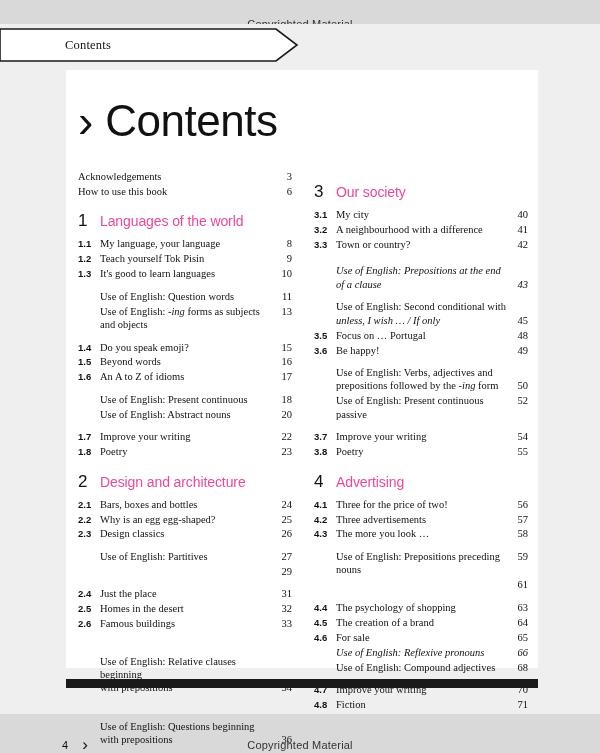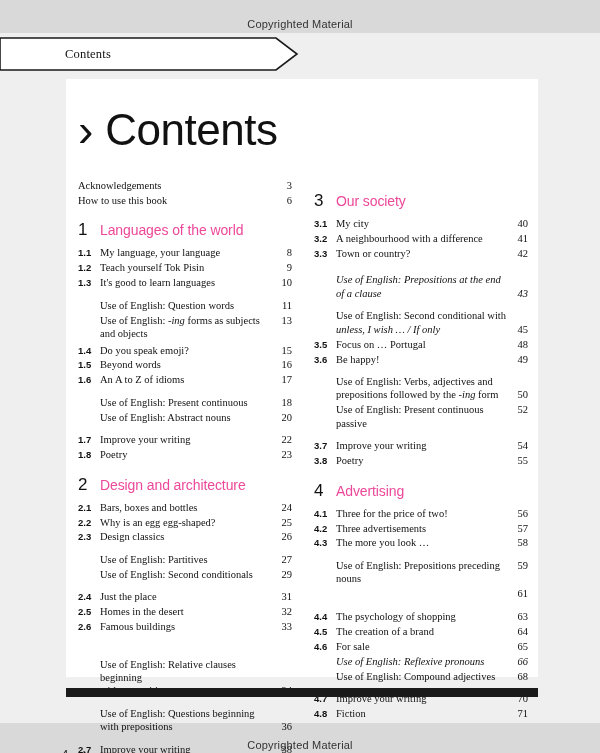--- a/index.html
+++ b/index.html
@@ -37,21 +37,21 @@
     font-size: 11px;
     color: #333;
     letter-spacing: 0.2px;
     transform: translateY(-50%);
   }
 
   
   .page {
     position: absolute;
     left: 0;
-    top: 33px;
+    top: 24px;
     width: 600px;
     height: 690px;
     background: #efefef;
   }
 
   
   .runhead {
     position: absolute;
     left: 0;
     top: 4px;
@@ -297,21 +297,21 @@
             </div>
             <span class="pg">11</span>
           </div>
           <div class="row use">
             <div class="left">
               <span class="num"></span>
               <span class="txt">Use of English: <em>-ing</em> forms as subjects and objects</span>
             </div>
             <span class="pg">13</span>
           </div>
-          <div class="row" style="margin-top: 3px;">
+          <div class="row" style="margin-top: 9px;">
             <div class="left">
               <span class="num">1.4</span>
               <span class="txt">Do you speak emoji?</span>
             </div>
             <span class="pg">15</span>
           </div>
           <div class="row">
             <div class="left">
               <span class="num">1.5</span>
               <span class="txt">Beyond words</span>
@@ -381,21 +381,20 @@
           <div class="row use" style="margin-top: 9px;">
             <div class="left">
               <span class="num"></span>
               <span class="txt">Use of English: Partitives</span>
             </div>
             <span class="pg">27</span>
           </div>
           <div class="row use">
             <div class="left">
               <span class="num"></span>
-              <span class="txt">Use of English: Second conditionals</span>
             </div>
             <span class="pg">29</span>
           </div>
           <div class="row" style="margin-top: 9px;">
             <div class="left">
               <span class="num">2.4</span>
               <span class="txt">Just the place</span>
             </div>
             <span class="pg">31</span>
           </div>
@@ -413,21 +412,21 @@
             </div>
             <span class="pg">33</span>
           </div>
           <div class="row use" style="margin-top: 24px; gap: 36px;">
             <div class="left">
               <span class="num"></span>
               <span class="txt">Use of English: Relative clauses beginning<br>with prepositions</span>
             </div>
             <span class="pg bottom">34</span>
           </div>
-          <div class="row use" style="margin-top: 9px;">
+          <div class="row use" style="margin-top: 25px;">
             <div class="left">
               <span class="num"></span>
               <span class="txt">Use of English: Questions beginning<br>with prepositions</span>
             </div>
             <span class="pg bottom">36</span>
           </div>
           <div class="row" style="margin-top: 9px;">
             <div class="left">
               <span class="num">2.7</span>
               <span class="txt">Improve your writing</span>

